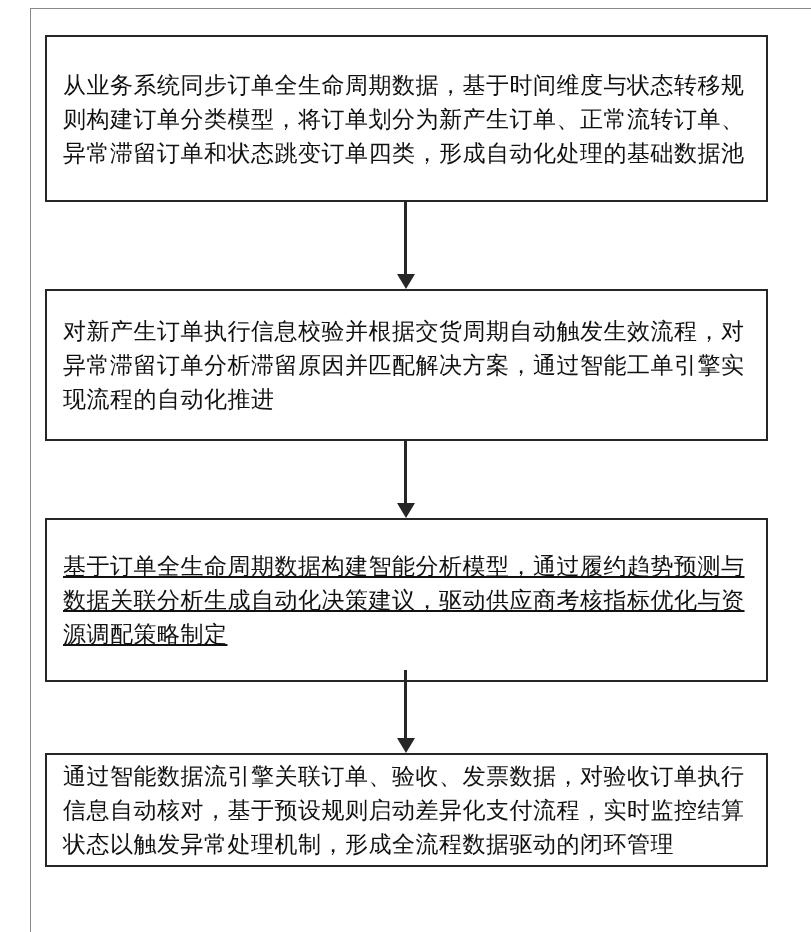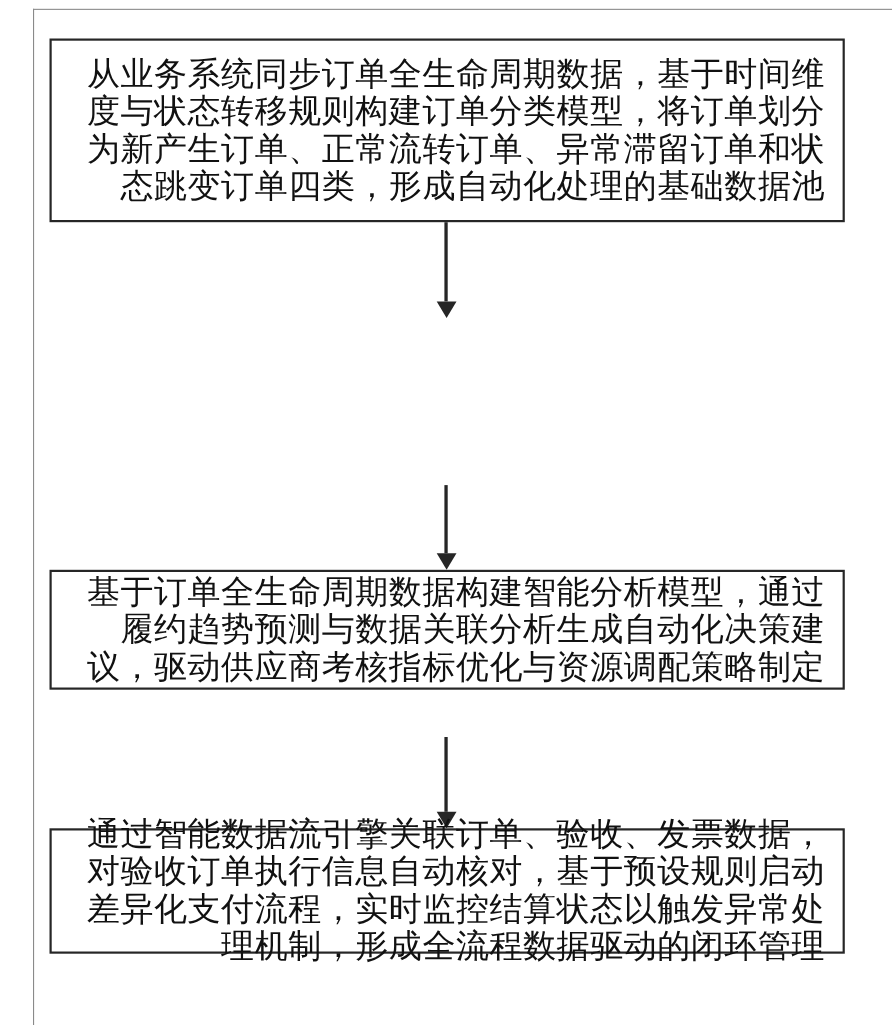--- a/index.html
+++ b/index.html
@@ -42,28 +42,28 @@
     width: 723px;
     box-sizing: border-box;
     border: 2px solid #262626;
     background: #ffffff;
     display: flex;
     align-items: center;
     justify-content: center;
     padding: 8px 16px;
   }
   .box-text {
-    font-size: 30px;
+    font-size: 23px;
     line-height: 34px;
-    text-align: right;
+    text-align: left;
     letter-spacing: 0.5px;
   }
   .box1 { top: 35px;  height: 167px; }
   .box2 { top: 289px; height: 152px; }
-  .box3 { top: 518px; height: 109px; }
+  .box3 { top: 518px; height: 164px; text-decoration: underline; }
   .box4 { top: 753px; height: 114px; }
 
   .arrow {
     position: absolute;
     left: 0;
     right: 0;
     display: flex;
     flex-direction: column;
     align-items: center;
   }
@@ -93,20 +93,23 @@
 
   <div class="box box1">
     <div class="box-text">从业务系统同步订单全生命周期数据，基于时间维度与状态转移规则构建订单分类模型，将订单划分为新产生订单、正常流转订单、异常滞留订单和状态跳变订单四类，形成自动化处理的基础数据池</div>
   </div>
 
   <div class="arrow arrow1">
     <div class="shaft"></div>
     <div class="head"></div>
   </div>
 
+  <div class="box box2">
+    <div class="box-text">对新产生订单执行信息校验并根据交货周期自动触发生效流程，对异常滞留订单分析滞留原因并匹配解决方案，通过智能工单引擎实现流程的自动化推进</div>
+  </div>
 
   <div class="arrow arrow2">
     <div class="shaft"></div>
     <div class="head"></div>
   </div>
 
   <div class="box box3">
     <div class="box-text">基于订单全生命周期数据构建智能分析模型，通过履约趋势预测与数据关联分析生成自动化决策建议，驱动供应商考核指标优化与资源调配策略制定</div>
   </div>
 

